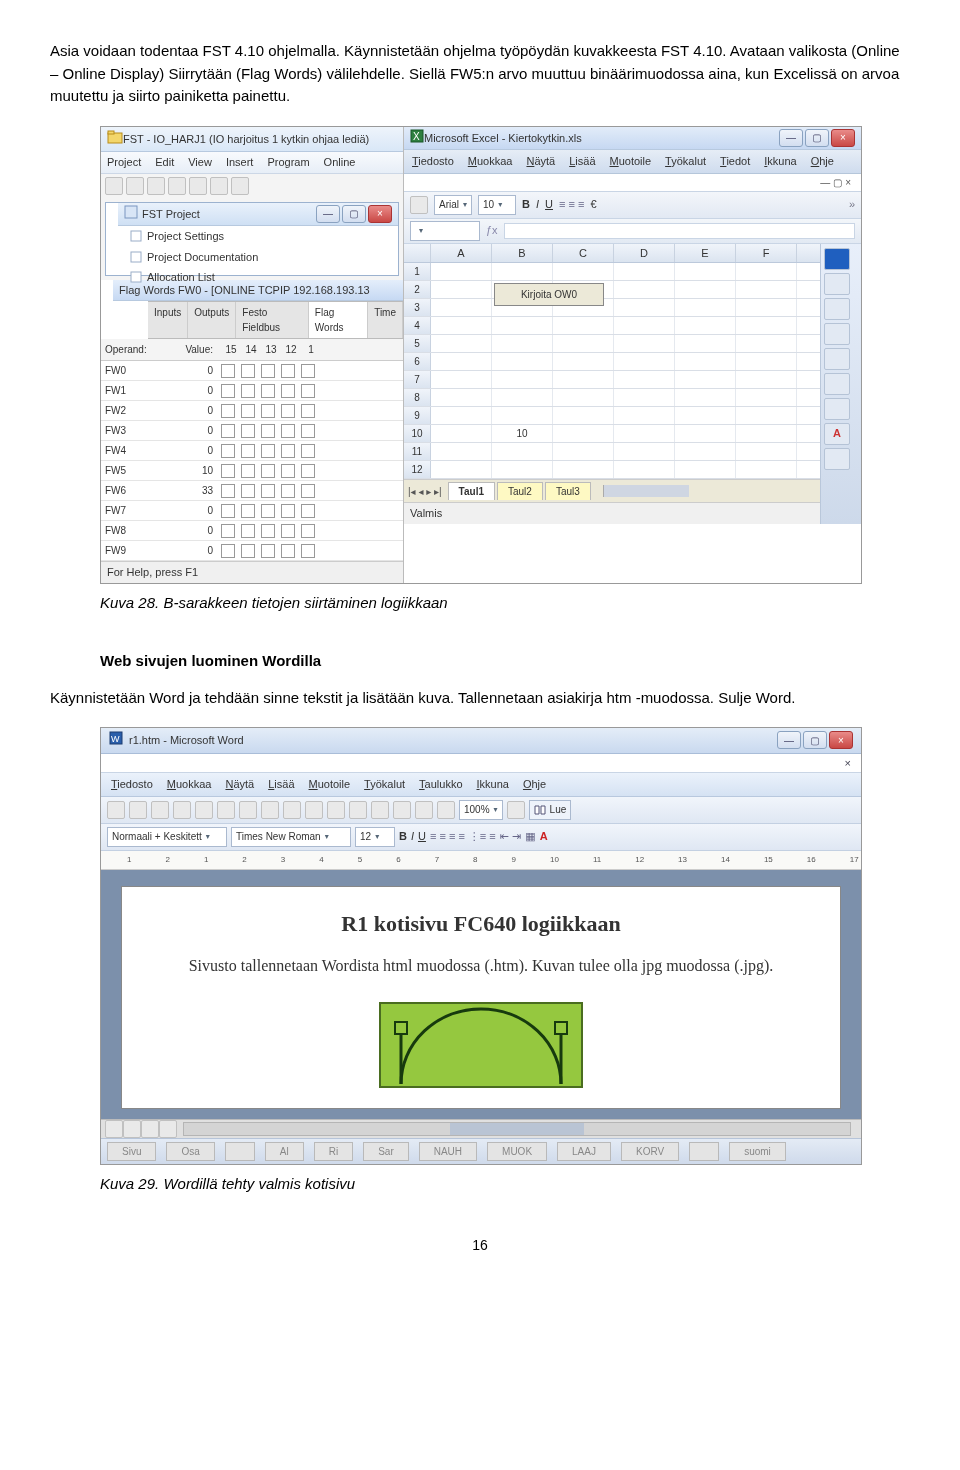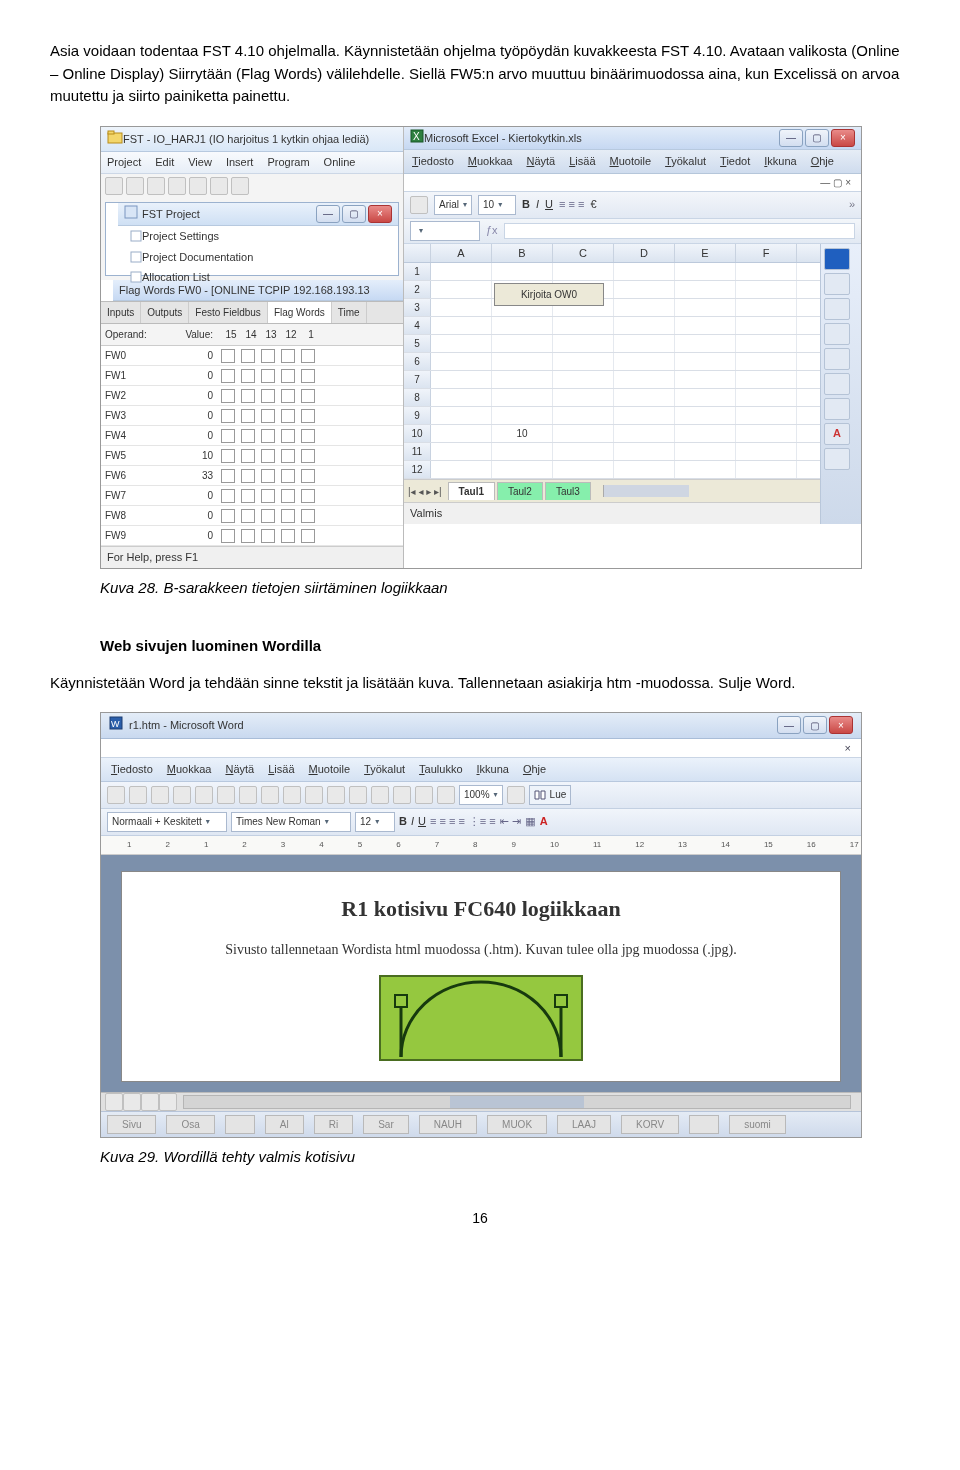--- a/index.html
+++ b/index.html
@@ -70,27 +70,29 @@
     align-items: center;
     gap: 4px;
     border-bottom: 1px solid #b7c9df;
     margin-left: 12px;
   }
   .tree-item {
     padding: 2px 4px 2px 24px;
     font-size: 11px;
     display: flex;
     align-items: center;
+    gap: 5px;
   }
   .flag-tabs {
     display: flex;
     background: #e5e5e5;
     border-top: 1px solid #bbb;
     border-bottom: 1px solid #bbb;
     font-size: 10px;
+    margin-left: 47px;
   }
   .flag-tab {
     padding: 3px 6px;
     border-right: 1px solid #ccc;
   }
   .flag-tab.active {
     background: #fff;
     font-weight: 500;
   }
   .fw-head {
@@ -175,21 +177,21 @@
     background: #ece9d8;
     border-top: 1px solid #ccc;
     font-size: 10px;
     padding: 2px 4px;
   }
   .tab {
     padding: 1px 10px;
     border: 1px solid #bbb;
     border-bottom: none;
     margin-right: 2px;
-    background: #86efac;
+    background: #fef9c3;
   }
   .tab.active { background: #fff; font-weight: bold; }
   .status-bar {
     background: #f0f0f0;
     border-top: 1px solid #ccc;
     padding: 2px 6px;
     font-size: 11px;
   }
   .side-pane {
     width: 34px;
@@ -277,22 +279,22 @@
     position: relative;
   }
   .r1-title {
     font-family: "Times New Roman", serif;
     font-size: 22px;
     font-weight: bold;
     margin-bottom: 14px;
   }
   .r1-text {
     font-family: "Times New Roman", serif;
-    font-size: 14px;
-    margin-bottom: 15px;
+    font-size: 16px;
+    margin-bottom: 24px;
   }
   .dome {
     width: 200px;
     height: 82px;
     background: #95c83f;
     border: 2px solid #4a6d20;
     margin: 0 auto;
     position: relative;
   }
   .dome svg { display: block; }

